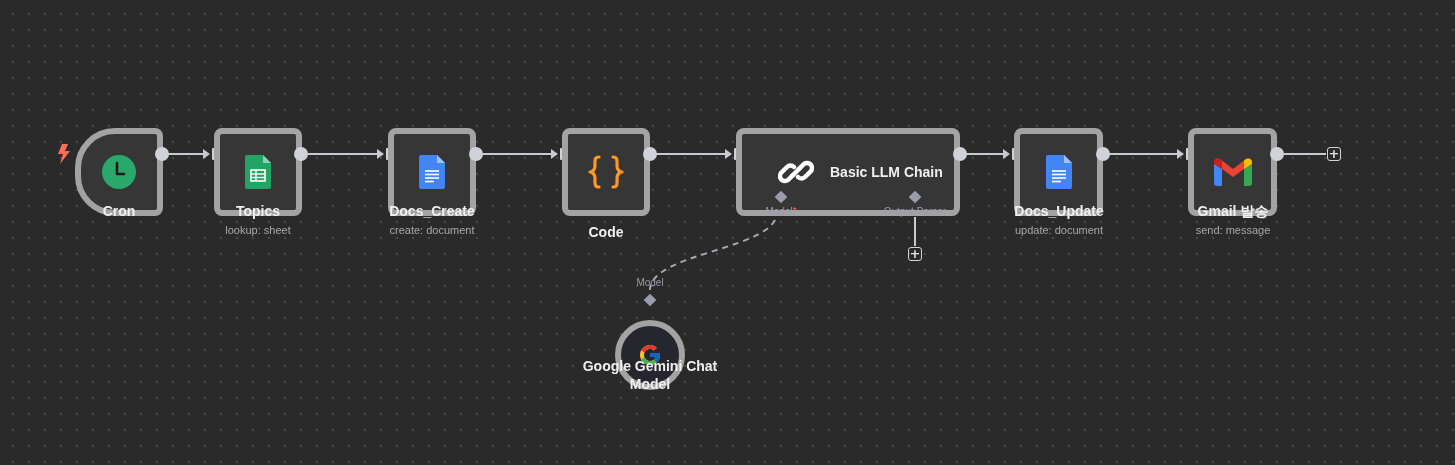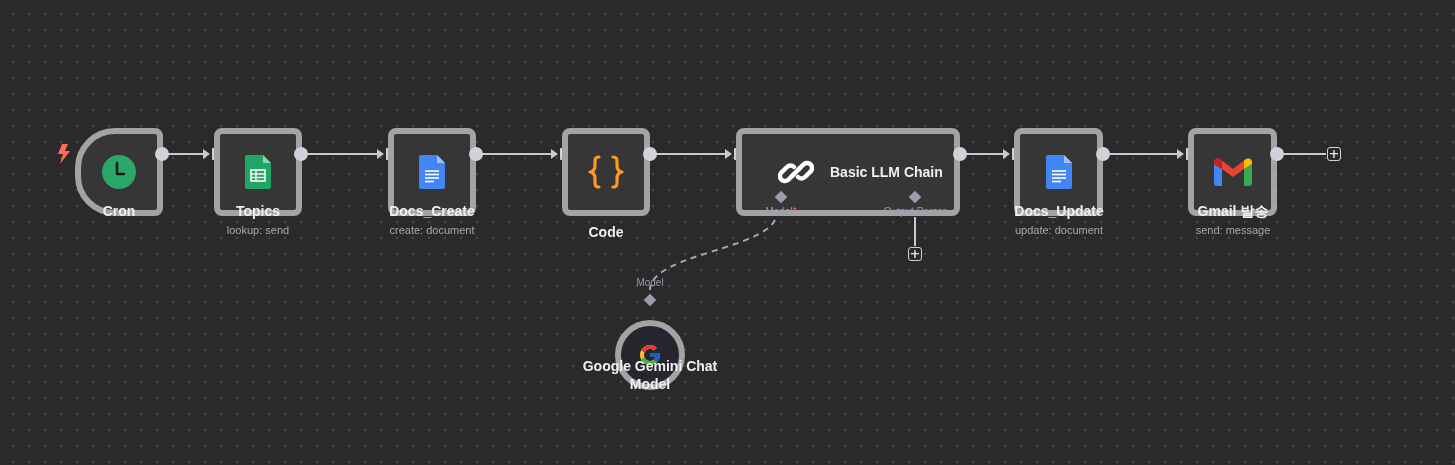--- a/index.html
+++ b/index.html
@@ -99,21 +99,21 @@
       <path d="M2 0 H18 L26 8 V32 a2 2 0 0 1 -2 2 H2 a2 2 0 0 1 -2 -2 V2 a2 2 0 0 1 2 -2 Z" fill="#21a464"></path>
       <path d="M18 0 L26 8 H18 Z" fill="#8ed1b1"></path>
       <rect x="6" y="15" width="14" height="11" fill="none" stroke="#fff" stroke-width="1.6"></rect>
       <line x1="6" y1="19" x2="20" y2="19" stroke="#fff" stroke-width="1.4"></line>
       <line x1="6" y1="22.5" x2="20" y2="22.5" stroke="#fff" stroke-width="1.4"></line>
       <line x1="11" y1="15" x2="11" y2="26" stroke="#fff" stroke-width="1.4"></line>
     </svg>
   </div>
   <div class="port-out" style="left:301px;top:154px;"></div>
   <div class="node-label" style="left:258px;top:203px;">Topics</div>
-  <div class="node-sub" style="left:258px;top:224px;">lookup: send</div>
+  <div class="node-sub" style="left:258px;top:224px;">lookup: sheet</div>
 
   <div class="port-in" style="left:389px;top:154px;"></div>
   <div class="node" style="left:388px;top:110px;width:88px;height:88px;">
     <svg width="26" height="34" viewBox="0 0 26 34">
       <path d="M2 0 H18 L26 8 V32 a2 2 0 0 1 -2 2 H2 a2 2 0 0 1 -2 -2 V2 a2 2 0 0 1 2 -2 Z" fill="#4285f4"></path>
       <path d="M18 0 L26 8 H18 Z" fill="#a1c2fa"></path>
       <g stroke="#fff" stroke-width="1.6">
           <line x1="6" y1="16" x2="20" y2="16"></line>
           <line x1="6" y1="19.5" x2="20" y2="19.5"></line>
           <line x1="6" y1="23" x2="20" y2="23"></line>

